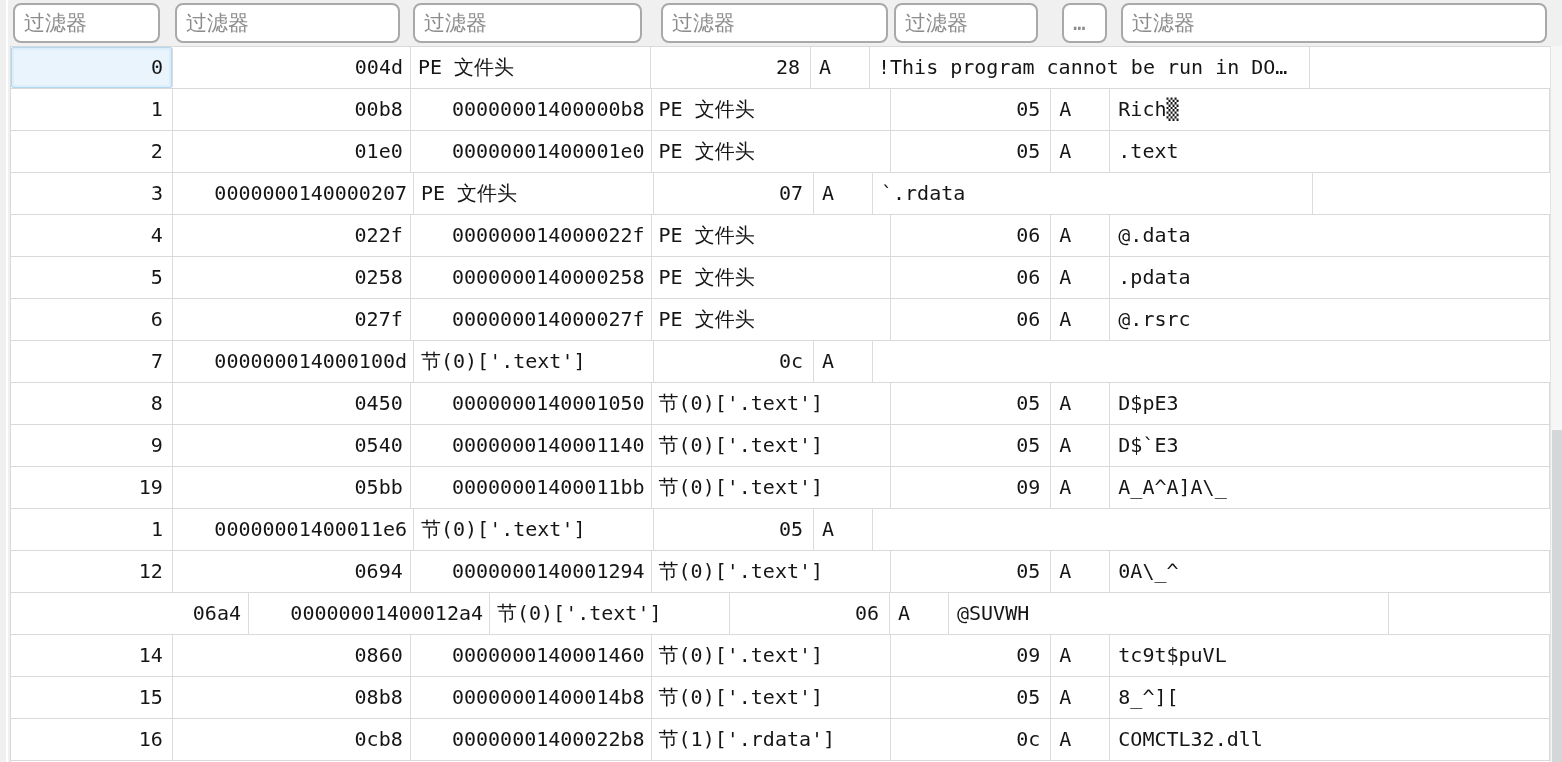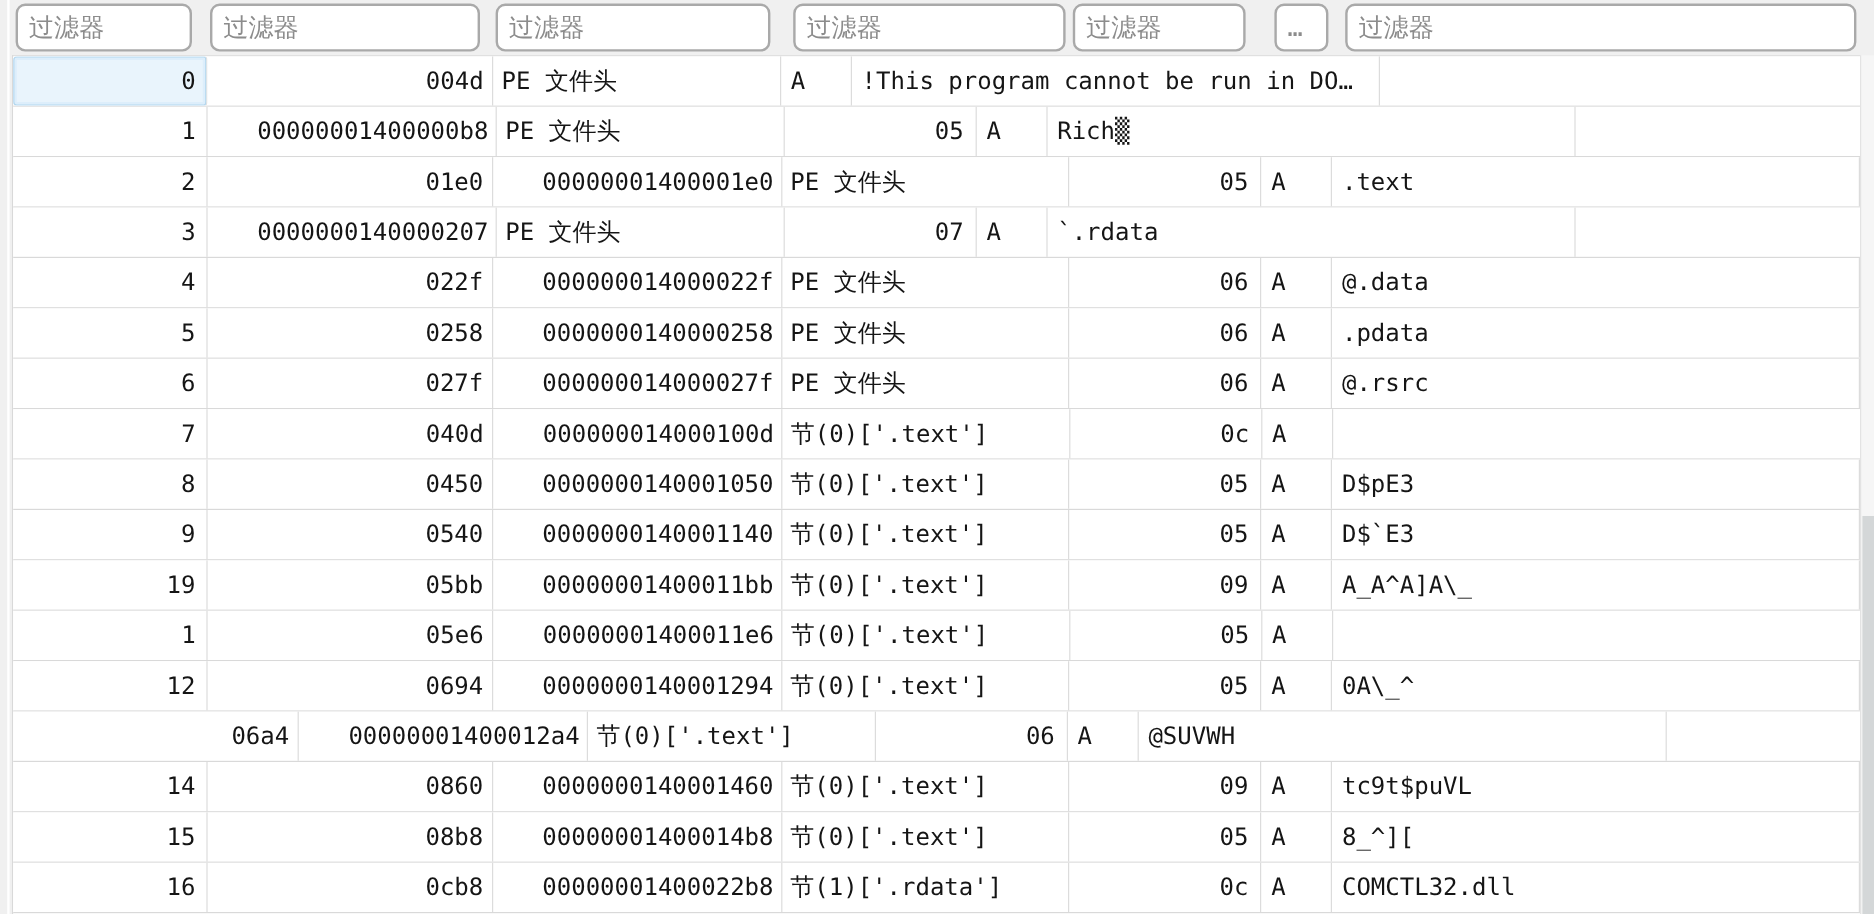--- a/index.html
+++ b/index.html
@@ -75,25 +75,27 @@
       <input class="filter-input" type="text" placeholder="过滤器" style="">
     </div>
   </div>
 
   <div class="table">
     <div>
         <div class="row">
     <div class="cell c0 selected">0</div>
     <div class="cell c1">004d</div>
     <div class="cell c3">PE 文件头</div>
+    <div class="cell c4">28</div>
     <div class="cell c5">A</div>
     <div class="cell c6">!This program cannot be run in DO…</div>
   </div>
         <div class="row">
     <div class="cell c0">1</div>
+    <div class="cell c1">00b8</div>
     <div class="cell c2">00000001400000b8</div>
     <div class="cell c3">PE 文件头</div>
     <div class="cell c4">05</div>
     <div class="cell c5">A</div>
     <div class="cell c6">Rich▒</div>
   </div>
         <div class="row">
     <div class="cell c0">2</div>
     <div class="cell c1">01e0</div>
     <div class="cell c2">00000001400001e0</div>
@@ -132,21 +134,20 @@
     <div class="cell c0">6</div>
     <div class="cell c1">027f</div>
     <div class="cell c2">000000014000027f</div>
     <div class="cell c3">PE 文件头</div>
     <div class="cell c4">06</div>
     <div class="cell c5">A</div>
     <div class="cell c6">@.rsrc</div>
   </div>
         <div class="row">
     <div class="cell c0">7</div>
-    <div class="cell c1">040d</div>
     <div class="cell c2">000000014000100d</div>
     <div class="cell c3">节(0)['.text']</div>
     <div class="cell c4">0c</div>
     <div class="cell c5">A</div>
   </div>
         <div class="row">
     <div class="cell c0">8</div>
     <div class="cell c1">0450</div>
     <div class="cell c2">0000000140001050</div>
     <div class="cell c3">节(0)['.text']</div>
@@ -167,21 +168,20 @@
     <div class="cell c0">19</div>
     <div class="cell c1">05bb</div>
     <div class="cell c2">00000001400011bb</div>
     <div class="cell c3">节(0)['.text']</div>
     <div class="cell c4">09</div>
     <div class="cell c5">A</div>
     <div class="cell c6">A_A^A]A\_</div>
   </div>
         <div class="row">
     <div class="cell c0">1</div>
-    <div class="cell c1">05e6</div>
     <div class="cell c2">00000001400011e6</div>
     <div class="cell c3">节(0)['.text']</div>
     <div class="cell c4">05</div>
     <div class="cell c5">A</div>
   </div>
         <div class="row">
     <div class="cell c0">12</div>
     <div class="cell c1">0694</div>
     <div class="cell c2">0000000140001294</div>
     <div class="cell c3">节(0)['.text']</div>

